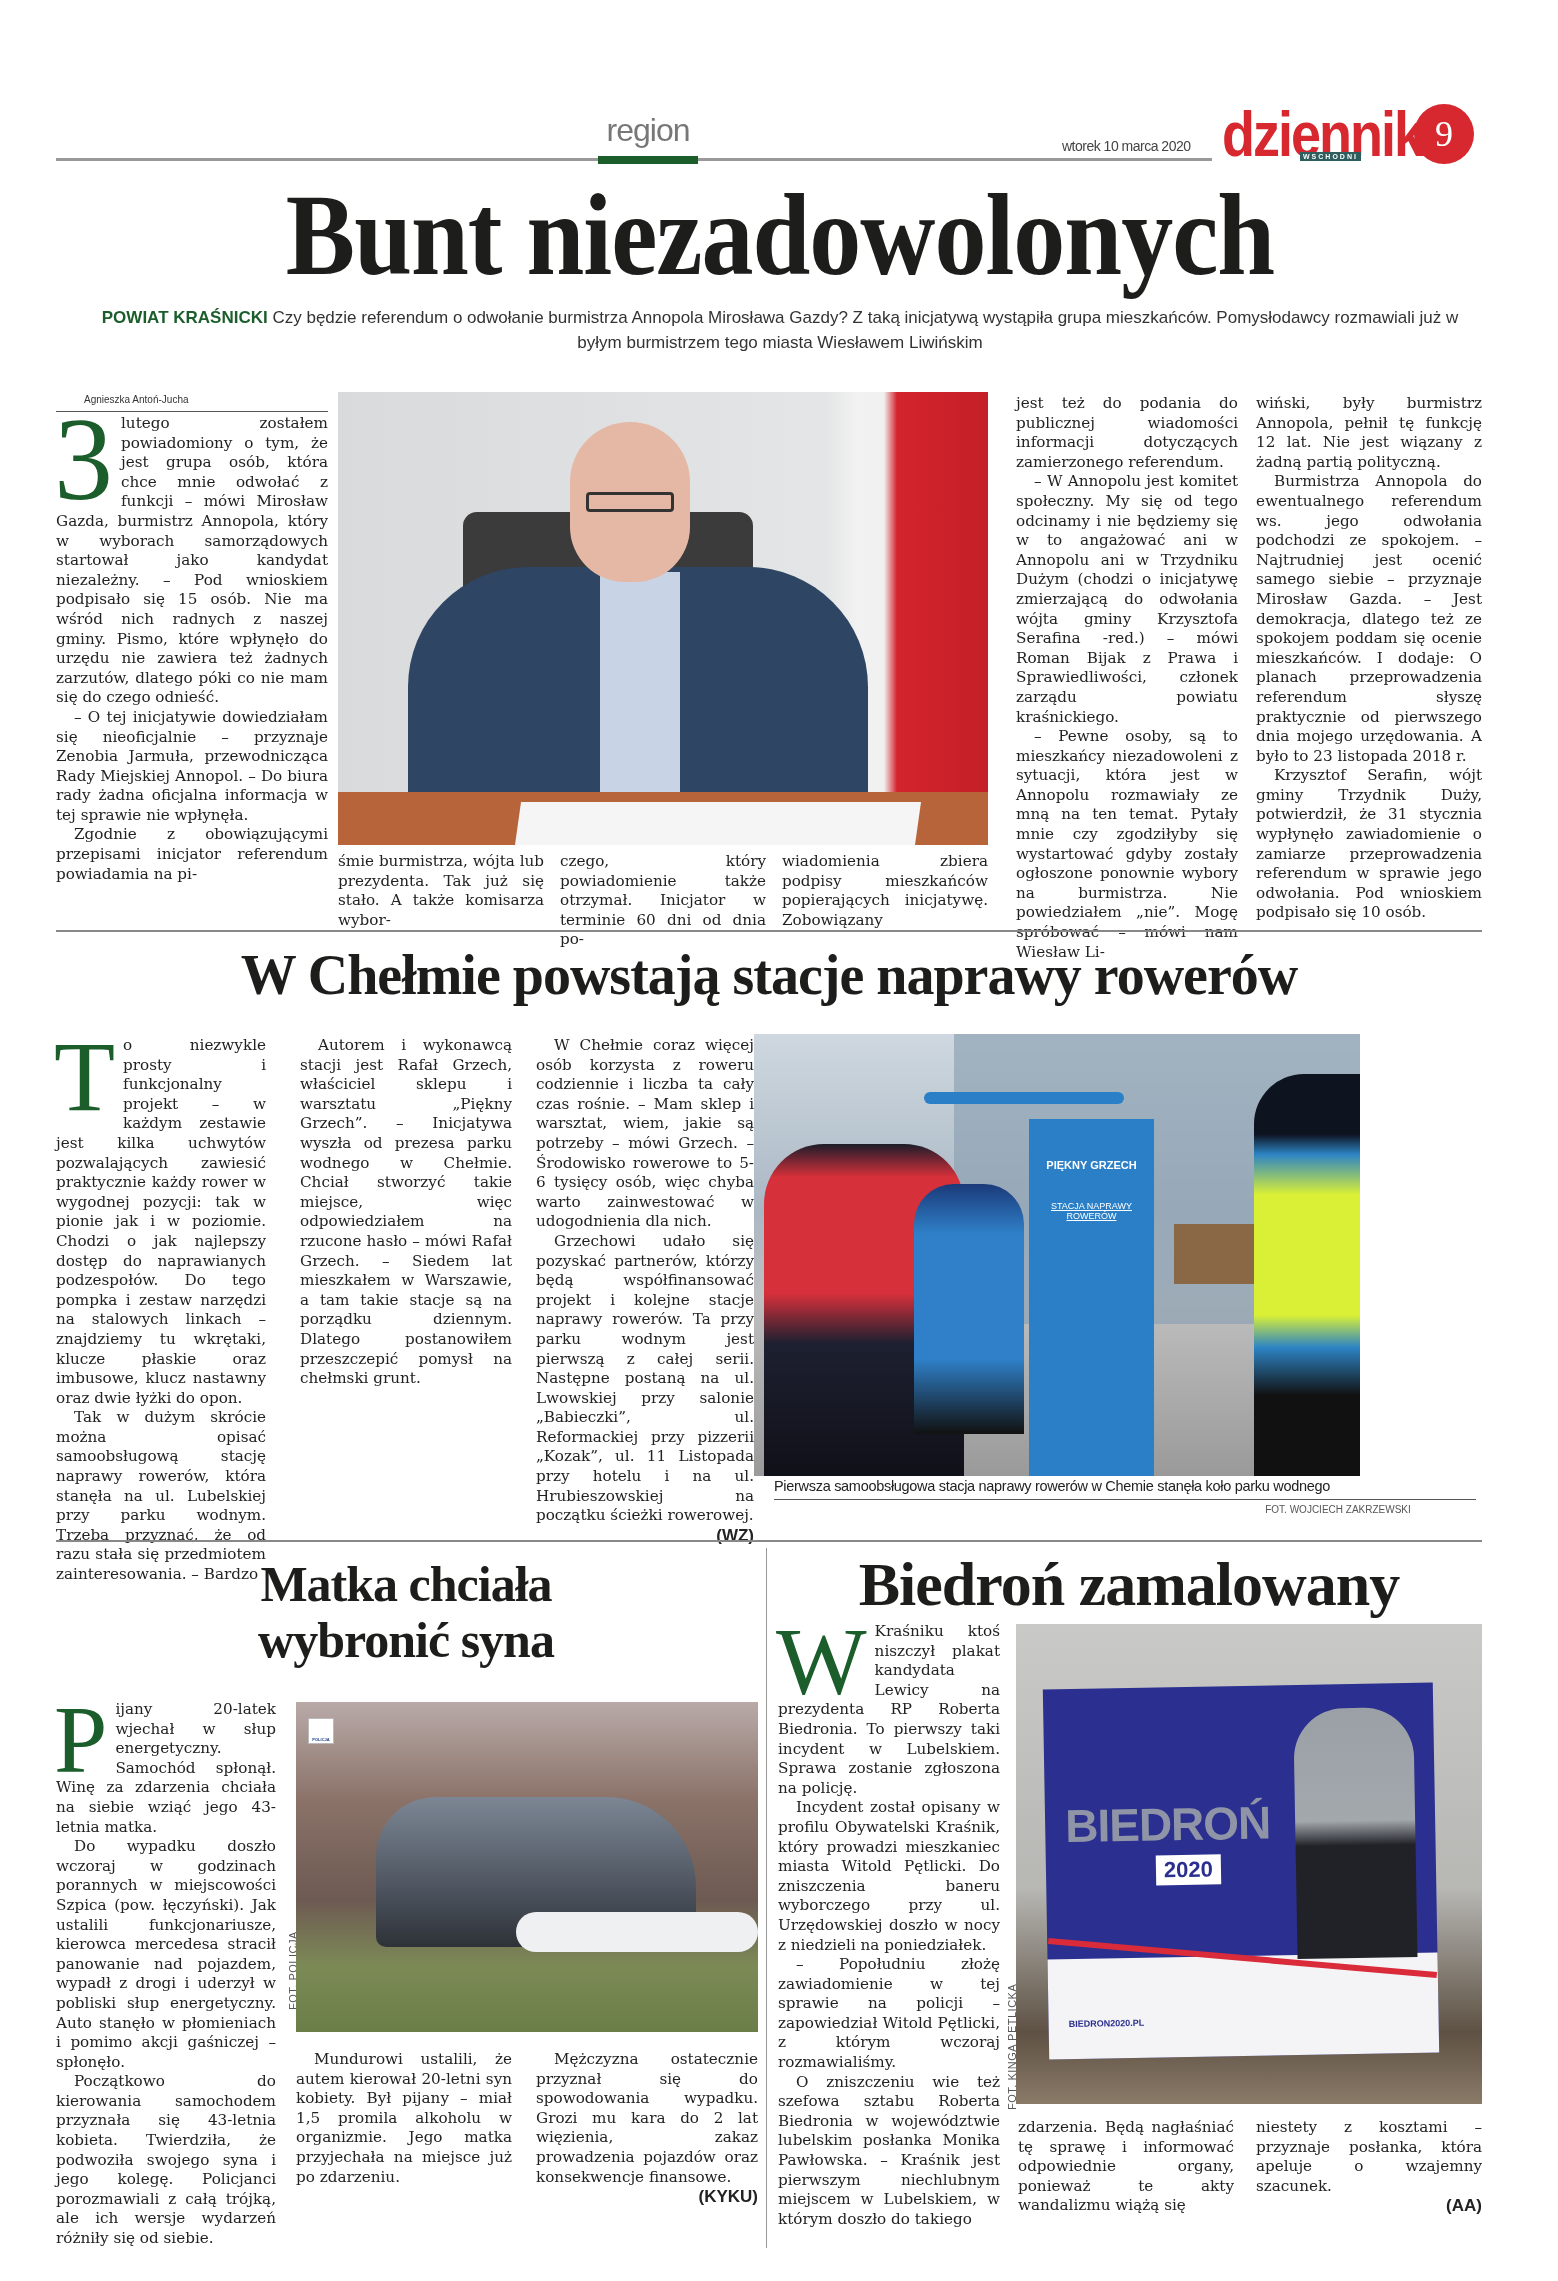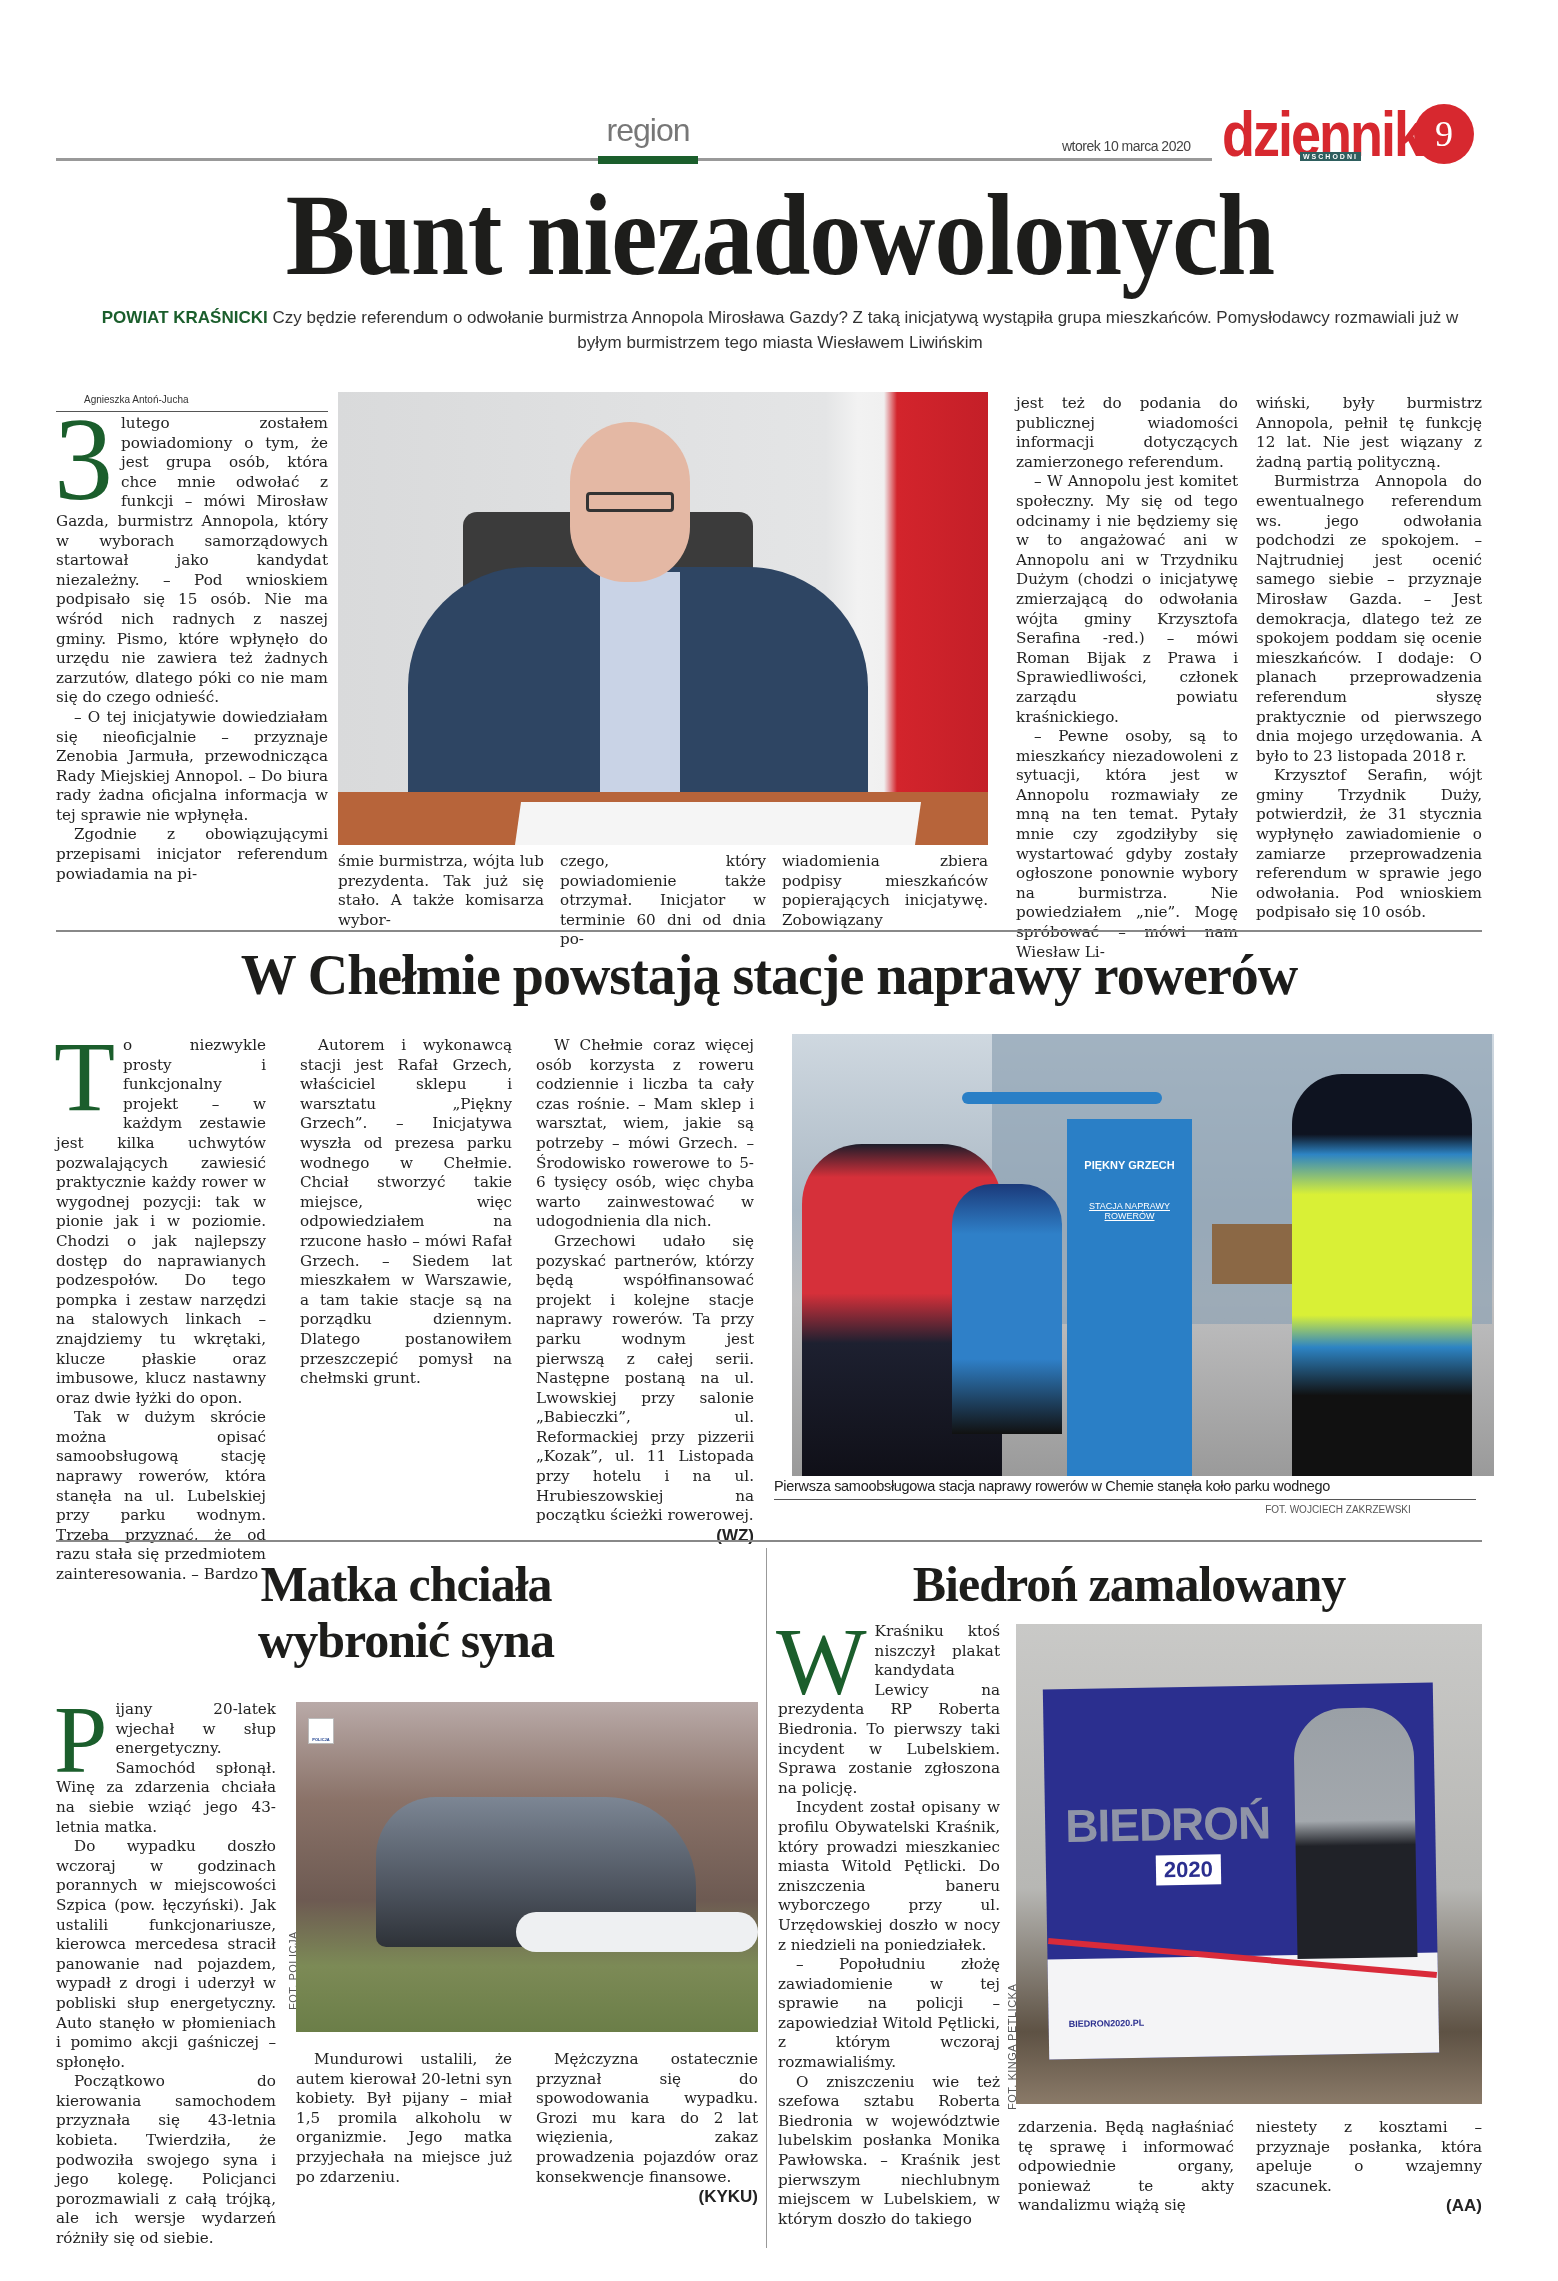--- a/index.html
+++ b/index.html
@@ -90,21 +90,21 @@
   </div>
   <div class="abs body-text" style="left:300px;top:1036px;width:212px;">
     <p>Autorem i wykonawcą stacji jest Rafał Grzech, właściciel sklepu i warsztatu „Piękny Grzech”. – Inicjatywa wyszła od prezesa parku wodnego w Chełmie. Chciał stworzyć takie miejsce, więc odpowiedziałem na rzucone hasło – mówi Rafał Grzech. – Siedem lat mieszkałem w Warszawie, a tam takie stacje są na porządku dziennym. Dlatego postanowiłem przeszczepić pomysł na chełmski grunt.</p>
   </div>
   <div class="abs body-text" style="left:536px;top:1036px;width:218px;">
     <p>W Chełmie coraz więcej osób korzysta z roweru codziennie i liczba ta cały czas rośnie. – Mam sklep i warsztat, wiem, jakie są potrzeby – mówi Grzech. – Środowisko rowerowe to 5-6 tysięcy osób, więc chyba warto zainwestować w udogodnienia dla nich.</p>
     <p>Grzechowi udało się pozyskać partnerów, którzy będą współfinansować projekt i kolejne stacje naprawy rowerów. Ta przy parku wodnym jest pierwszą z całej serii. Następne postaną na ul. Lwowskiej przy salonie „Babieczki”, ul. Reformackiej przy pizzerii „Kozak”, ul. 11 Listopada przy hotelu i na ul. Hrubieszowskiej na początku ścieżki rowerowej.</p>
     <span class="sig">(WZ)</span>
   </div>
 
-  <div class="photo" style="left:792px;top:1034px;width:702px;height:442px;background:linear-gradient(180deg,#cfd8e0 0%,#aab8c4 40%,#bfbfc0 60%,#9a9a9a 100%);">
+  <div class="photo" style="left:754px;top:1034px;width:606px;height:442px;background:linear-gradient(180deg,#cfd8e0 0%,#aab8c4 40%,#bfbfc0 60%,#9a9a9a 100%);">
     <div style="position:absolute;left:200px;top:0;width:500px;height:290px;background:#8ea3b3;opacity:0.7;"></div>
     <div style="position:absolute;left:10px;top:110px;width:200px;height:332px;background:linear-gradient(180deg,#1d1d2a 0%,#d6303a 10%,#d6303a 45%,#1d2030 60%,#101018 100%);border-radius:60px 60px 0 0;"></div>
     <div style="position:absolute;left:160px;top:150px;width:110px;height:250px;background:linear-gradient(180deg,#1b3a7a 0%,#2f80c8 20%,#2f80c8 70%,#111 100%);border-radius:40px 40px 0 0;"></div>
     <div style="position:absolute;left:275px;top:85px;width:125px;height:357px;background:#2a7fc6;">
       <div style="color:#fff;font-family:'Liberation Sans',sans-serif;font-weight:bold;font-size:11px;text-align:center;margin-top:40px;">PIĘKNY GRZECH</div>
       <div style="color:#fff;font-family:'Liberation Sans',sans-serif;font-size:9px;text-align:center;margin-top:30px;padding:0 10px;text-decoration:underline;">STACJA NAPRAWY ROWERÓW</div>
     </div>
     <div style="position:absolute;left:170px;top:58px;width:200px;height:12px;background:#2a7fc6;border-radius:6px;"></div>
     <div style="position:absolute;left:420px;top:190px;width:150px;height:60px;background:#8b6845;"></div>
     <div style="position:absolute;left:500px;top:40px;width:180px;height:402px;background:linear-gradient(180deg,#0e1320 0%,#0e1320 15%,#2d84c4 20%,#d9f036 30%,#d9f036 60%,#2d84c4 68%,#111 80%);border-radius:50px 50px 0 0;"></div>
@@ -141,21 +141,21 @@
   <div class="abs body-text" style="left:296px;top:2050px;width:216px;">
     <p>Mundurowi ustalili, że autem kierował 20-letni syn kobiety. Był pijany – miał 1,5 promila alkoholu w organizmie. Jego matka przyjechała na miejsce już po zdarzeniu.</p>
   </div>
   <div class="abs body-text" style="left:536px;top:2050px;width:222px;">
     <p>Mężczyzna ostatecznie przyznał się do spowodowania wypadku. Grozi mu kara do 2 lat więzienia, zakaz prowadzenia pojazdów oraz konsekwencje finansowe.</p>
     <span class="sig">(KYKU)</span>
   </div>
 </div>
 
 <div>
-  <h2 class="abs headline" style="left:776px;top:1556px;width:706px;font-size:50px;line-height:56px;">Biedroń zamalowany</h2>
+  <h2 class="abs headline" style="left:776px;top:1556px;width:706px;font-size:62px;line-height:56px;">Biedroń zamalowany</h2>
 
   <div class="abs body-text" style="left:778px;top:1622px;width:222px;">
     <p class="first"><span class="dropcap" style="font-size:96px;line-height:76px;">W</span><span>Kraśniku ktoś niszczył plakat kandydata Lewicy na prezydenta RP Roberta Biedronia. To pierwszy taki incydent w Lubelskiem. Sprawa zostanie zgłoszona na policję.</span></p>
     <p>Incydent został opisany w profilu Obywatelski Kraśnik, który prowadzi mieszkaniec miasta Witold Pętlicki. Do zniszczenia baneru wyborczego przy ul. Urzędowskiej doszło w nocy z niedzieli na poniedziałek.</p>
     <p>– Popołudniu złożę zawiadomienie w tej sprawie na policji – zapowiedział Witold Pętlicki, z którym wczoraj rozmawialiśmy.</p>
     <p>O zniszczeniu wie też szefowa sztabu Roberta Biedronia w województwie lubelskim posłanka Monika Pawłowska. – Kraśnik jest pierwszym niechlubnym miejscem w Lubelskiem, w którym doszło do takiego</p>
   </div>
 
   <div class="credit-vert" style="left:1006px;top:2110px;">FOT. KINGA PĘTLICKA</div>
   <div class="photo" style="left:1016px;top:1624px;width:466px;height:480px;background:linear-gradient(180deg,#c9c9c7 0%,#b7b7b4 55%,#5e5244 85%,#8a7a68 100%);">

